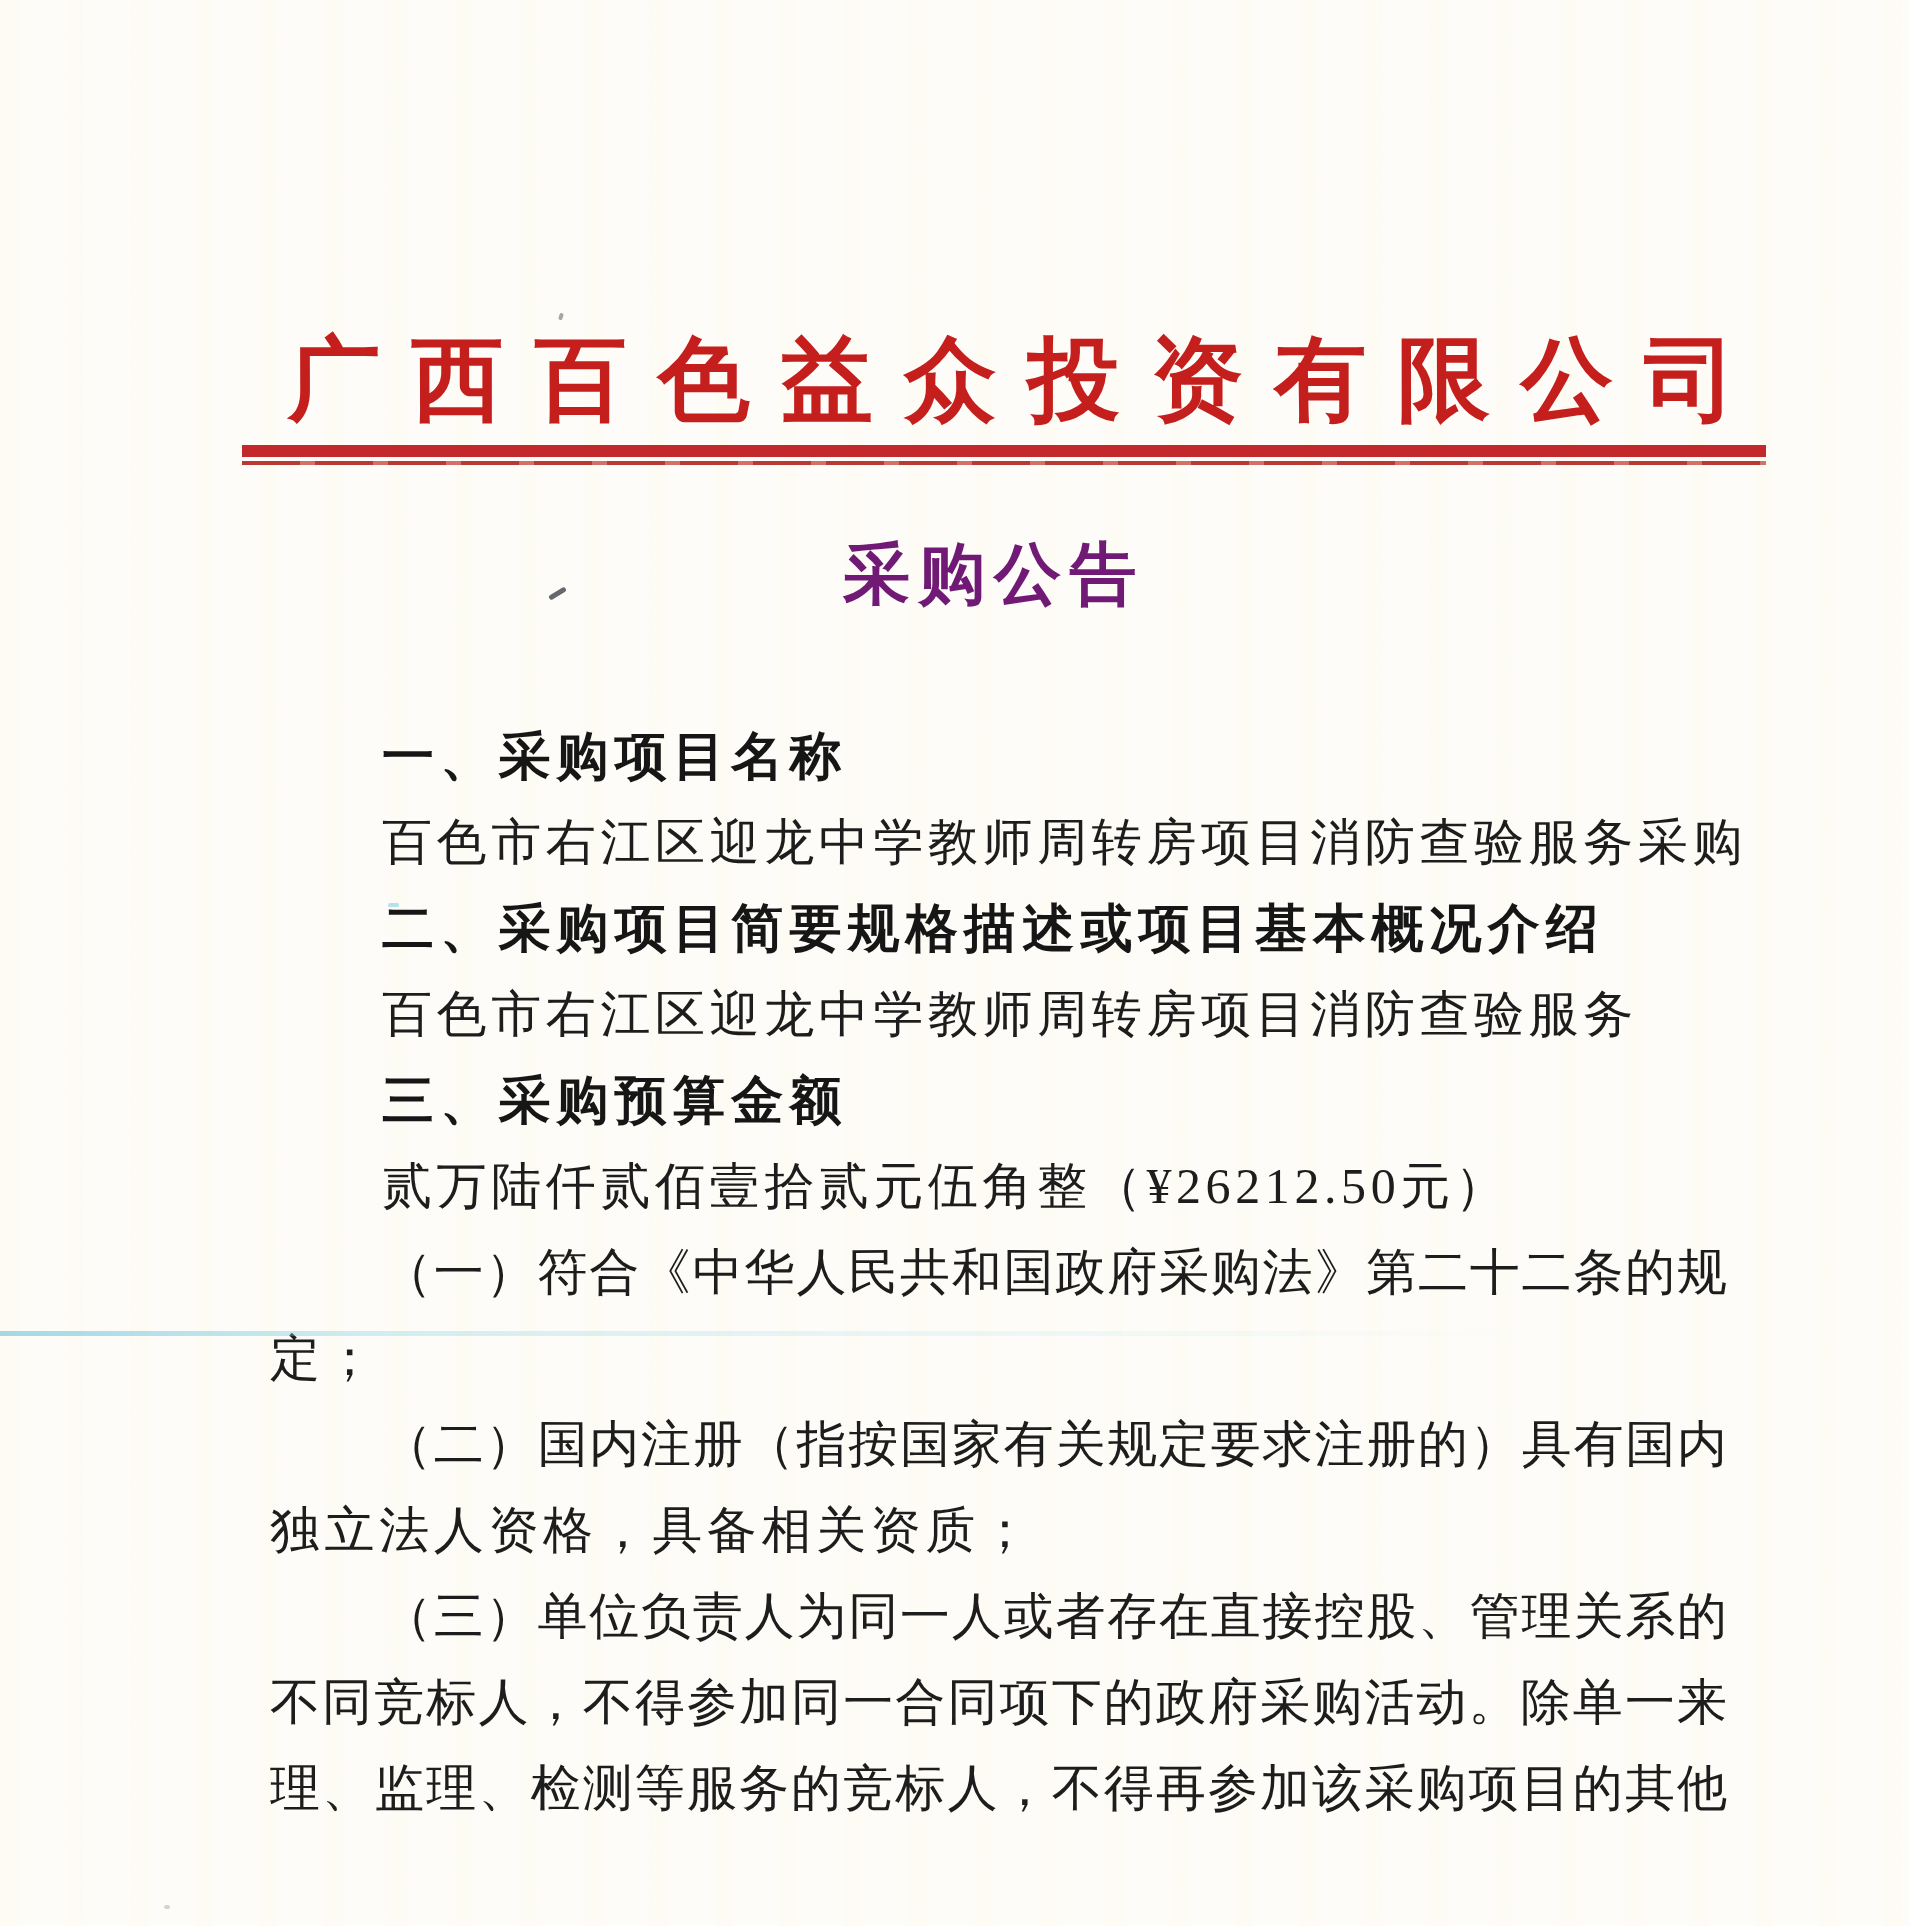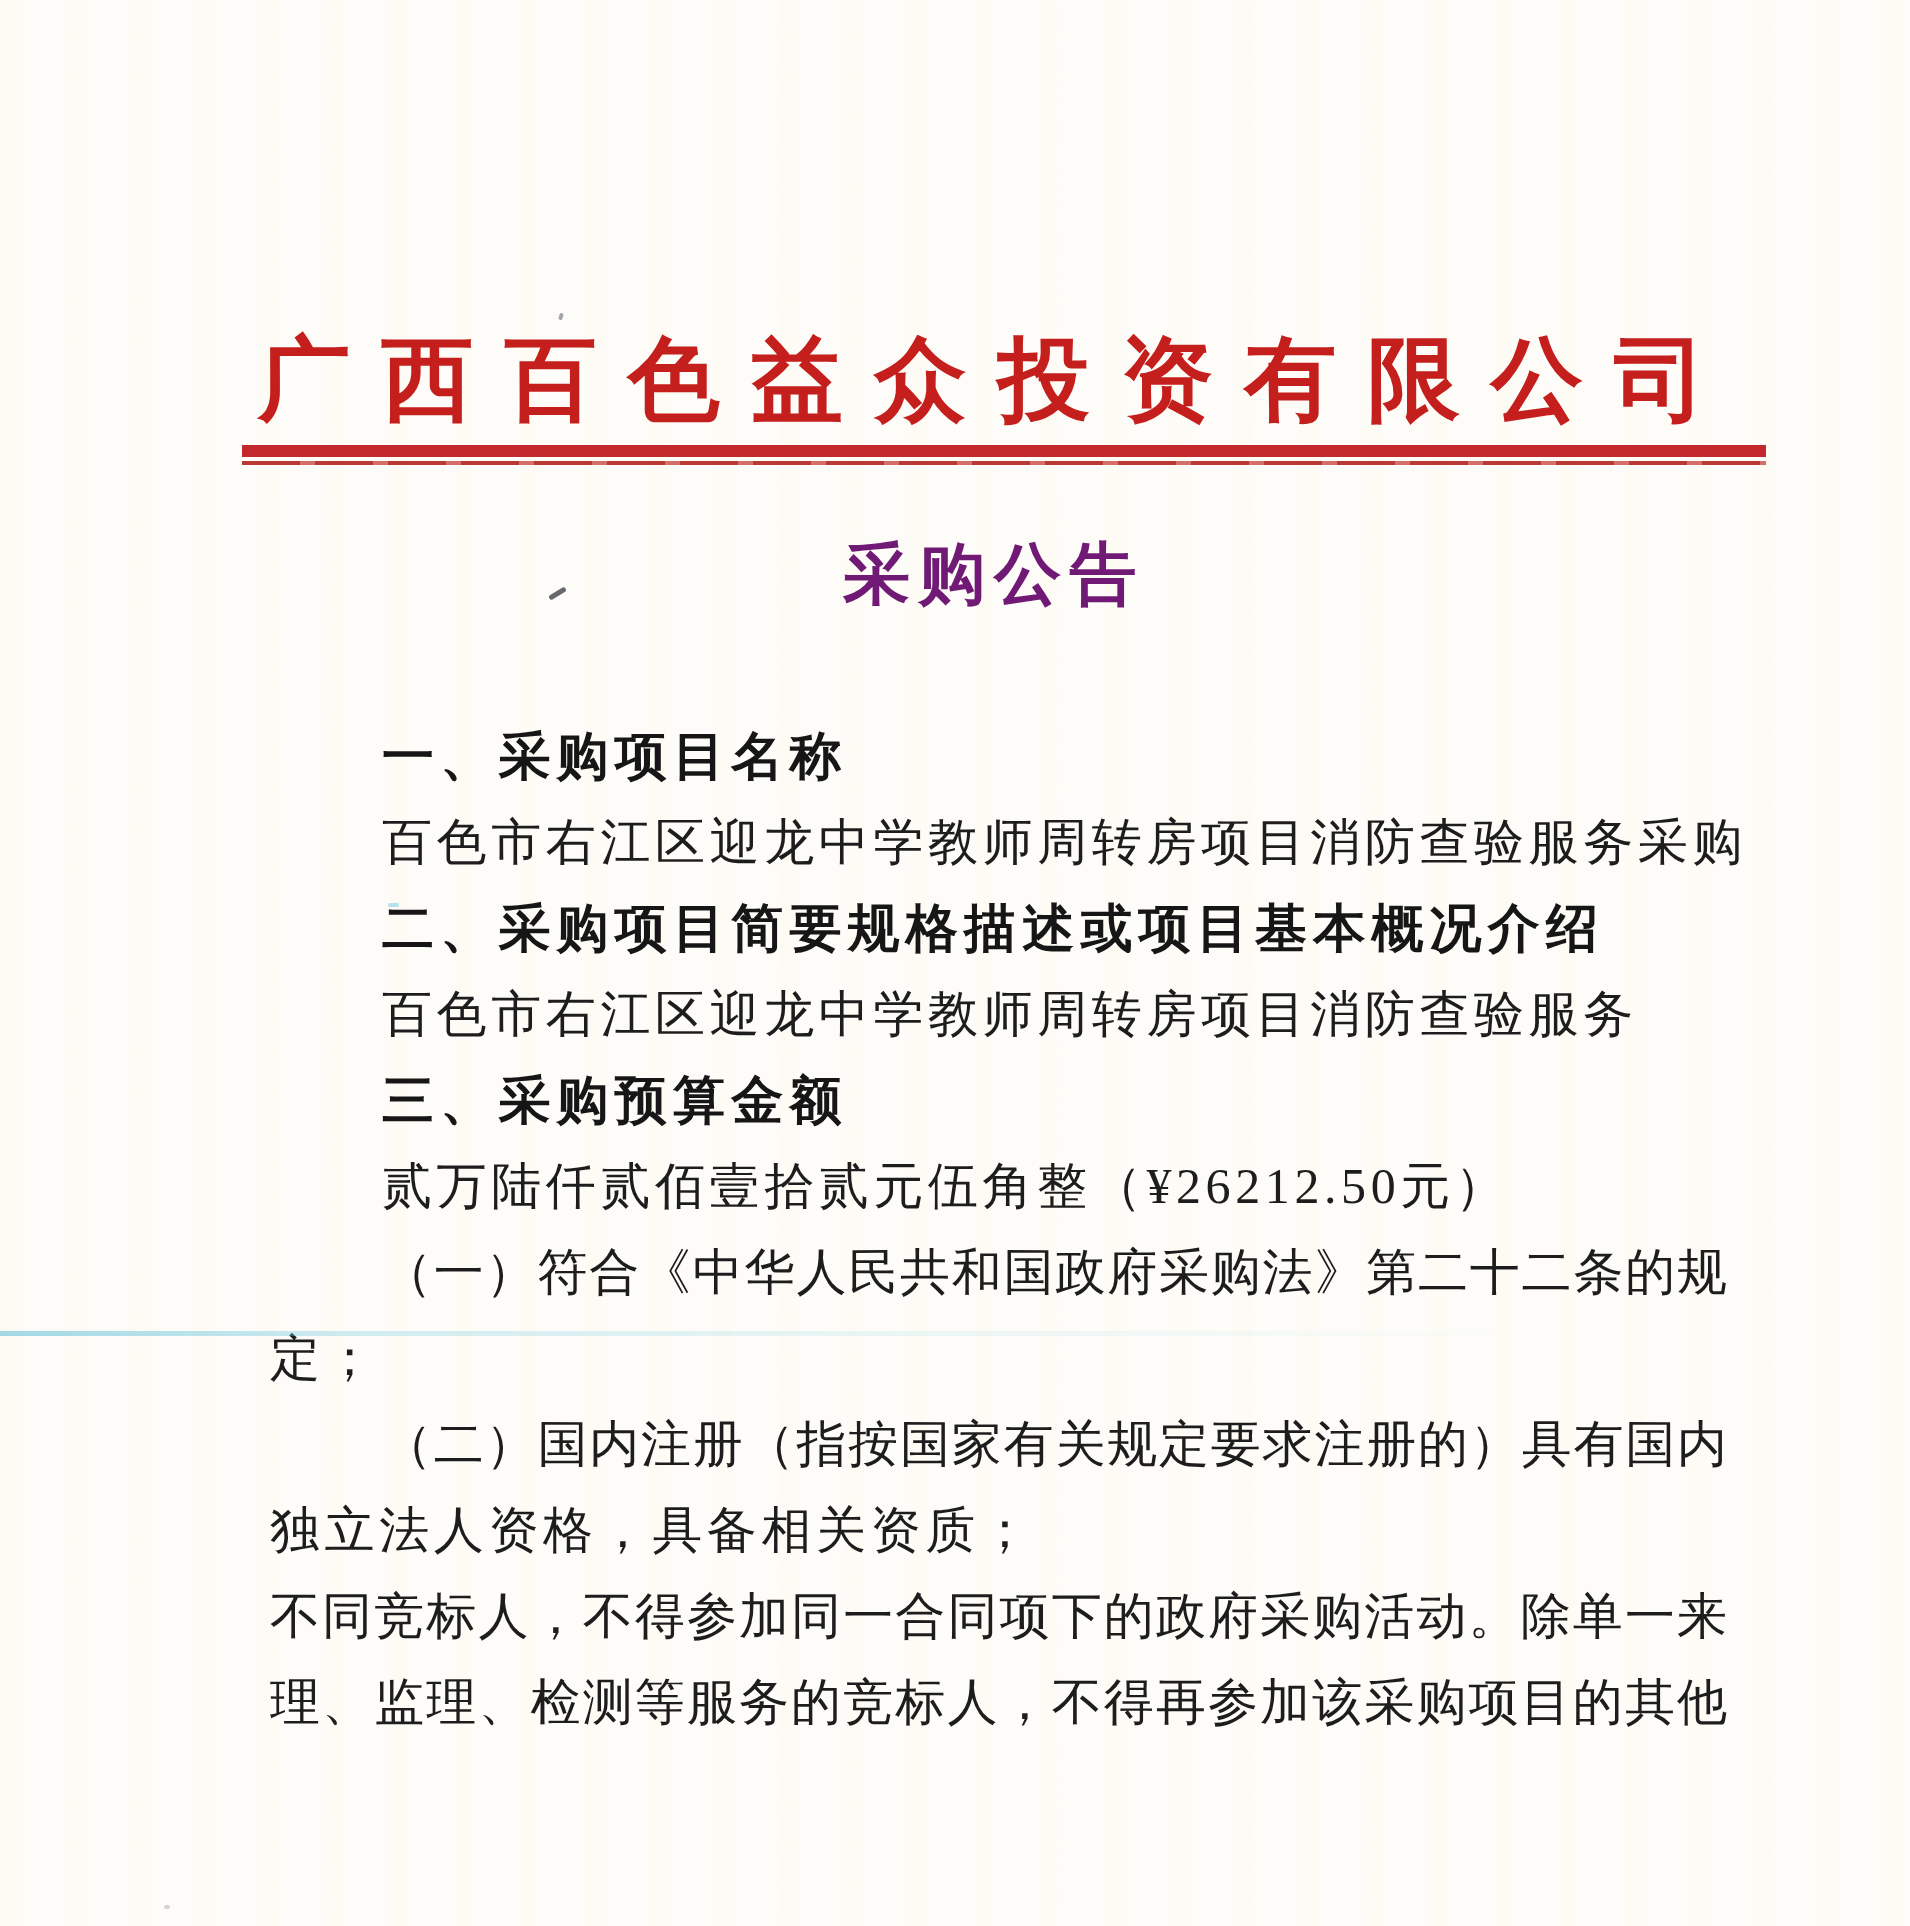--- a/index.html
+++ b/index.html
@@ -15,21 +15,21 @@
     background-image: repeating-linear-gradient(90deg,
       rgba(249, 242, 208, 0.10) 0px, rgba(249, 242, 208, 0.10) 17.3px,
       rgba(255, 255, 255, 0) 17.3px, rgba(255, 255, 255, 0) 65px);
     font-family: "Liberation Serif", "DejaVu Serif", serif;
   }
 
   .abs { position: absolute; }
 
   
   .company-name {
-    left: 258px;
+    left: 288px;
     top: 327px;
     width: 1448px;
     height: 108px;
     font-size: 92px;
     line-height: 106px;
     font-weight: bold;
     color: #c41f1c;
     text-align: justify;
     text-align-last: justify;
     white-space: nowrap;
@@ -161,20 +161,21 @@
     <div class="line heading indent">一、采购项目名称</div>
     <div class="line indent">百色市右江区迎龙中学教师周转房项目消防查验服务采购</div>
     <div class="line heading indent">二、采购项目简要规格描述或项目基本概况介绍</div>
     <div class="line indent">百色市右江区迎龙中学教师周转房项目消防查验服务</div>
     <div class="line heading indent">三、采购预算金额</div>
     <div class="line indent">贰万陆仟贰佰壹拾贰元伍角整（¥26212.50元）</div>
     <div class="line indent justify">（一）符合《中华人民共和国政府采购法》第二十二条的规</div>
     <div class="line">定；</div>
     <div class="line indent justify">（二）国内注册（指按国家有关规定要求注册的）具有国内</div>
     <div class="line">独立法人资格，具备相关资质；</div>
+    <div class="line indent justify">（三）单位负责人为同一人或者存在直接控股、管理关系的</div>
     <div class="line justify">不同竞标人，不得参加同一合同项下的政府采购活动。除单一来</div>
     <div class="line justify">理、监理、检测等服务的竞标人，不得再参加该采购项目的其他</div>
   </div>
 
 <div class="abs artifact-dash"></div>
 <div class="abs artifact-speck"></div>
 <div class="abs artifact-cyan-streak"></div>
 <div class="abs artifact-cyan-dot"></div>
 <div class="abs artifact-grey-dot"></div>
 

